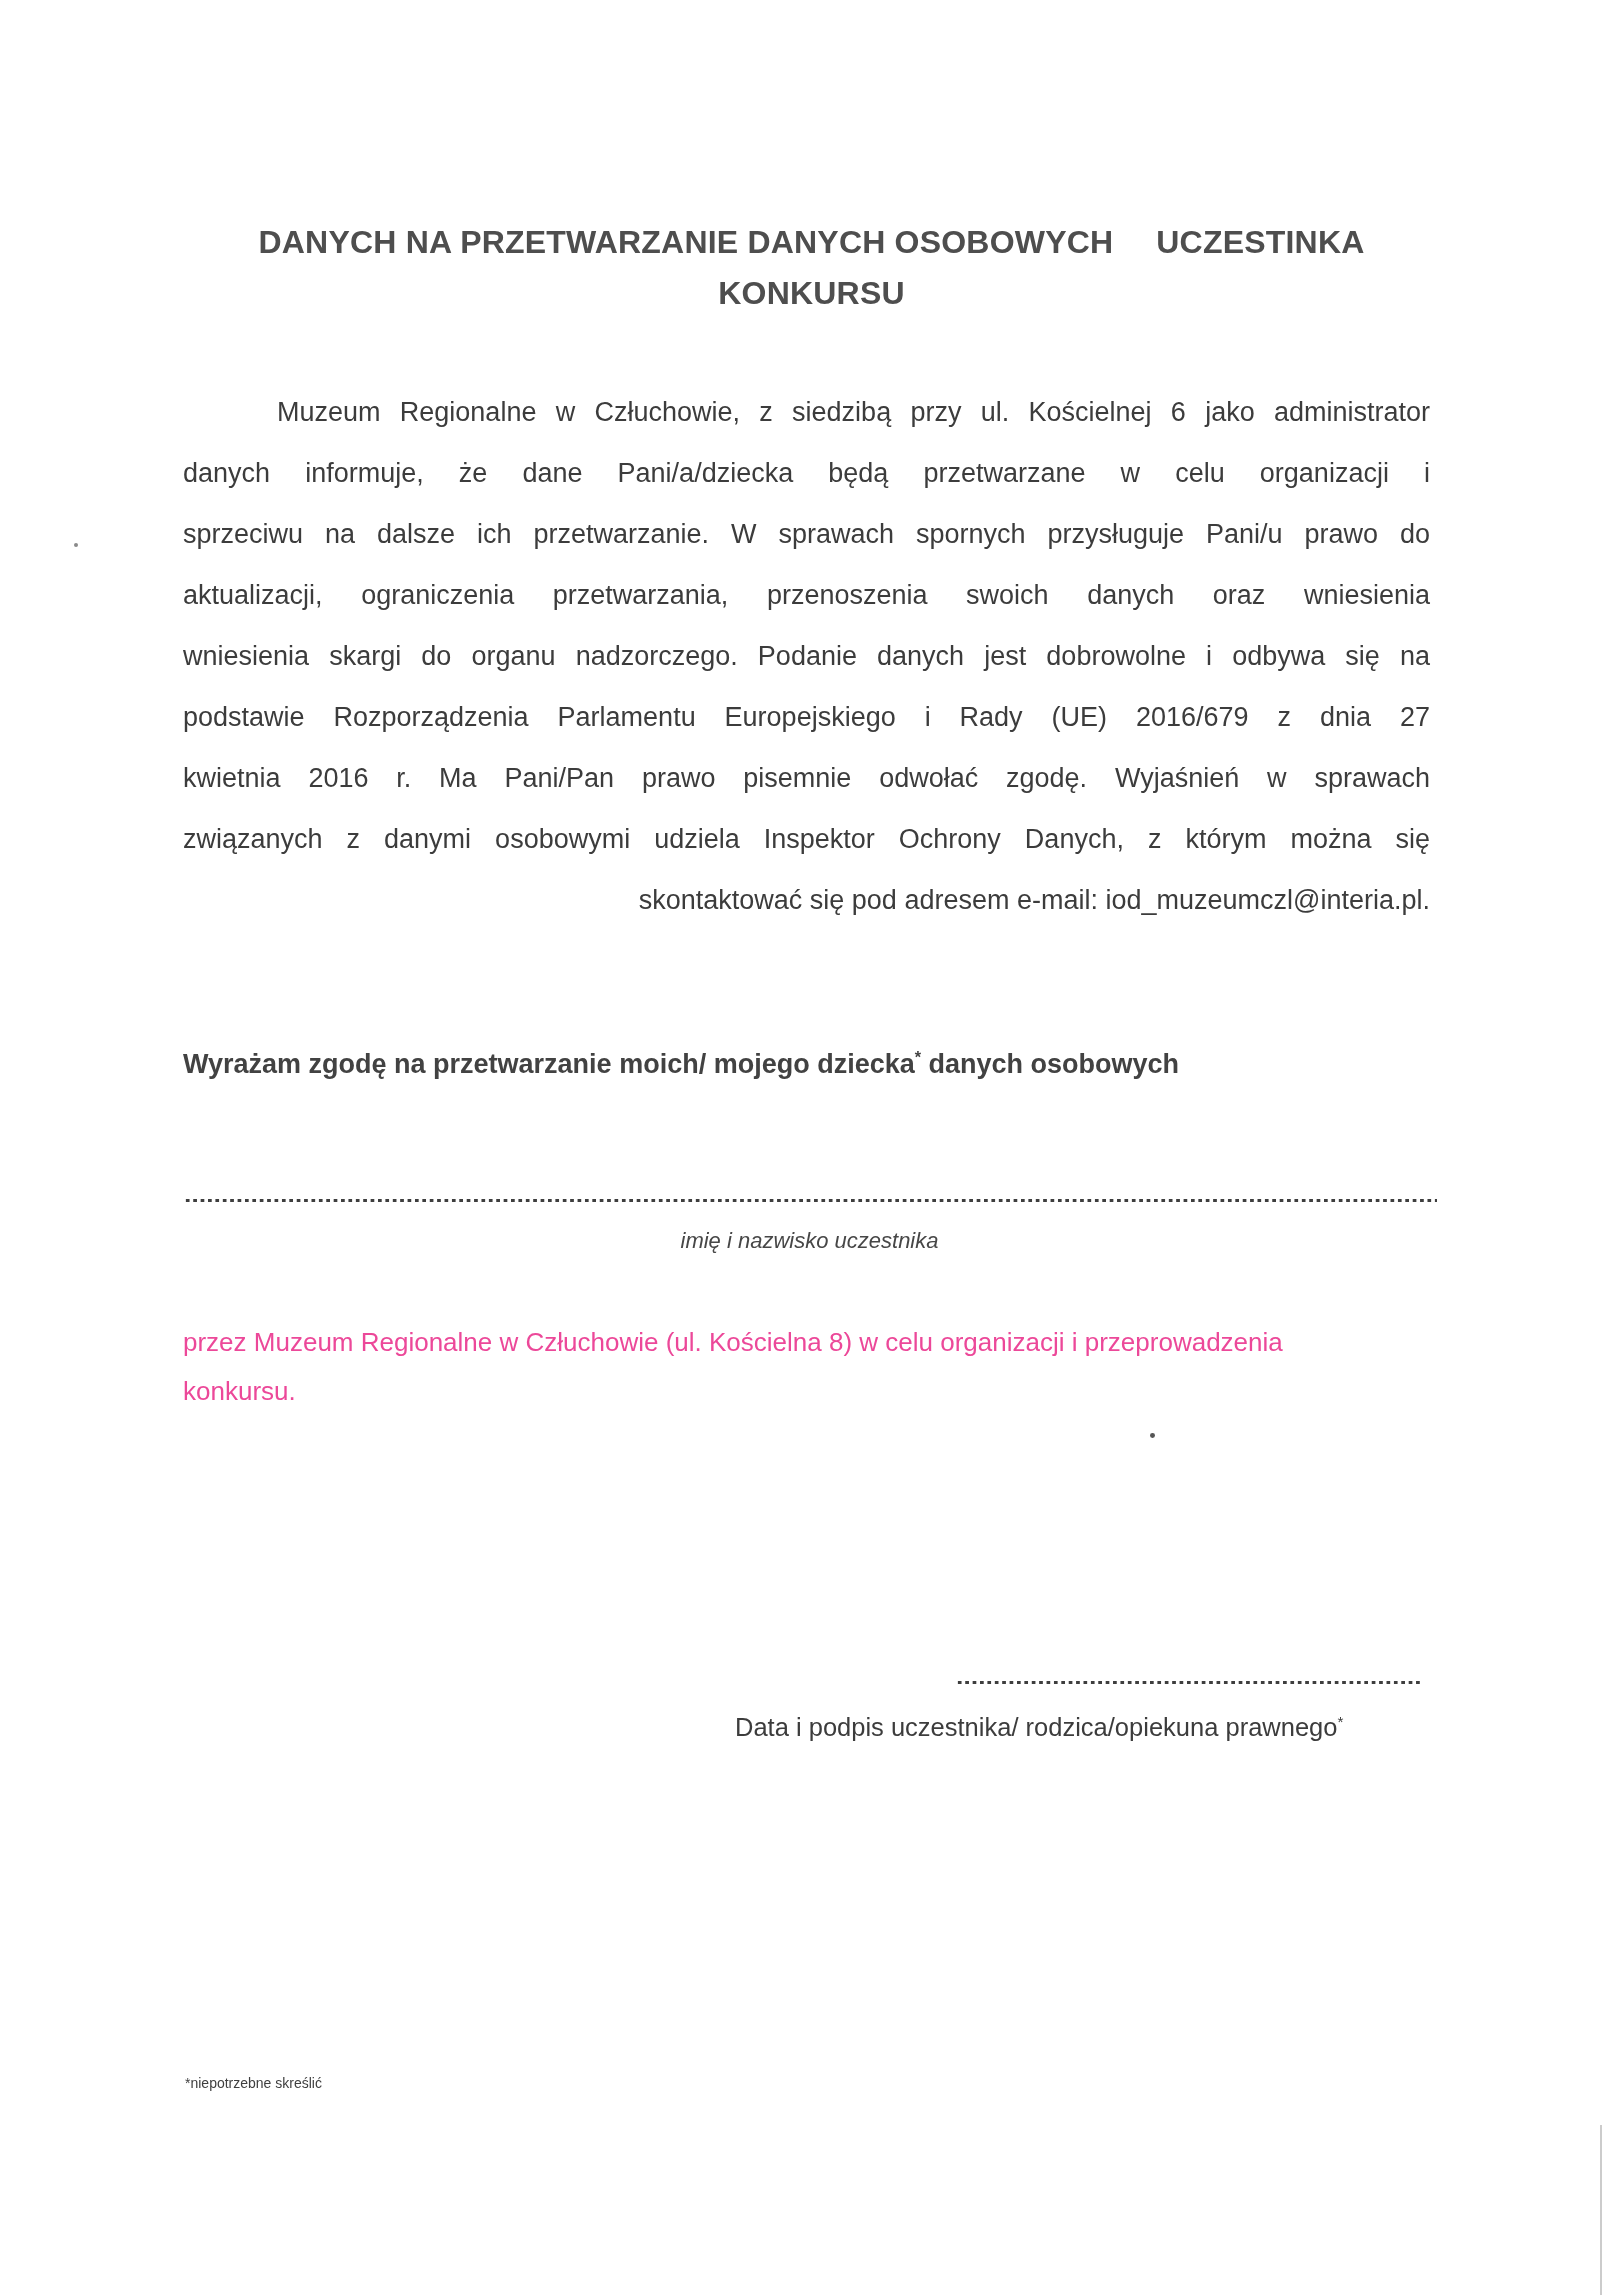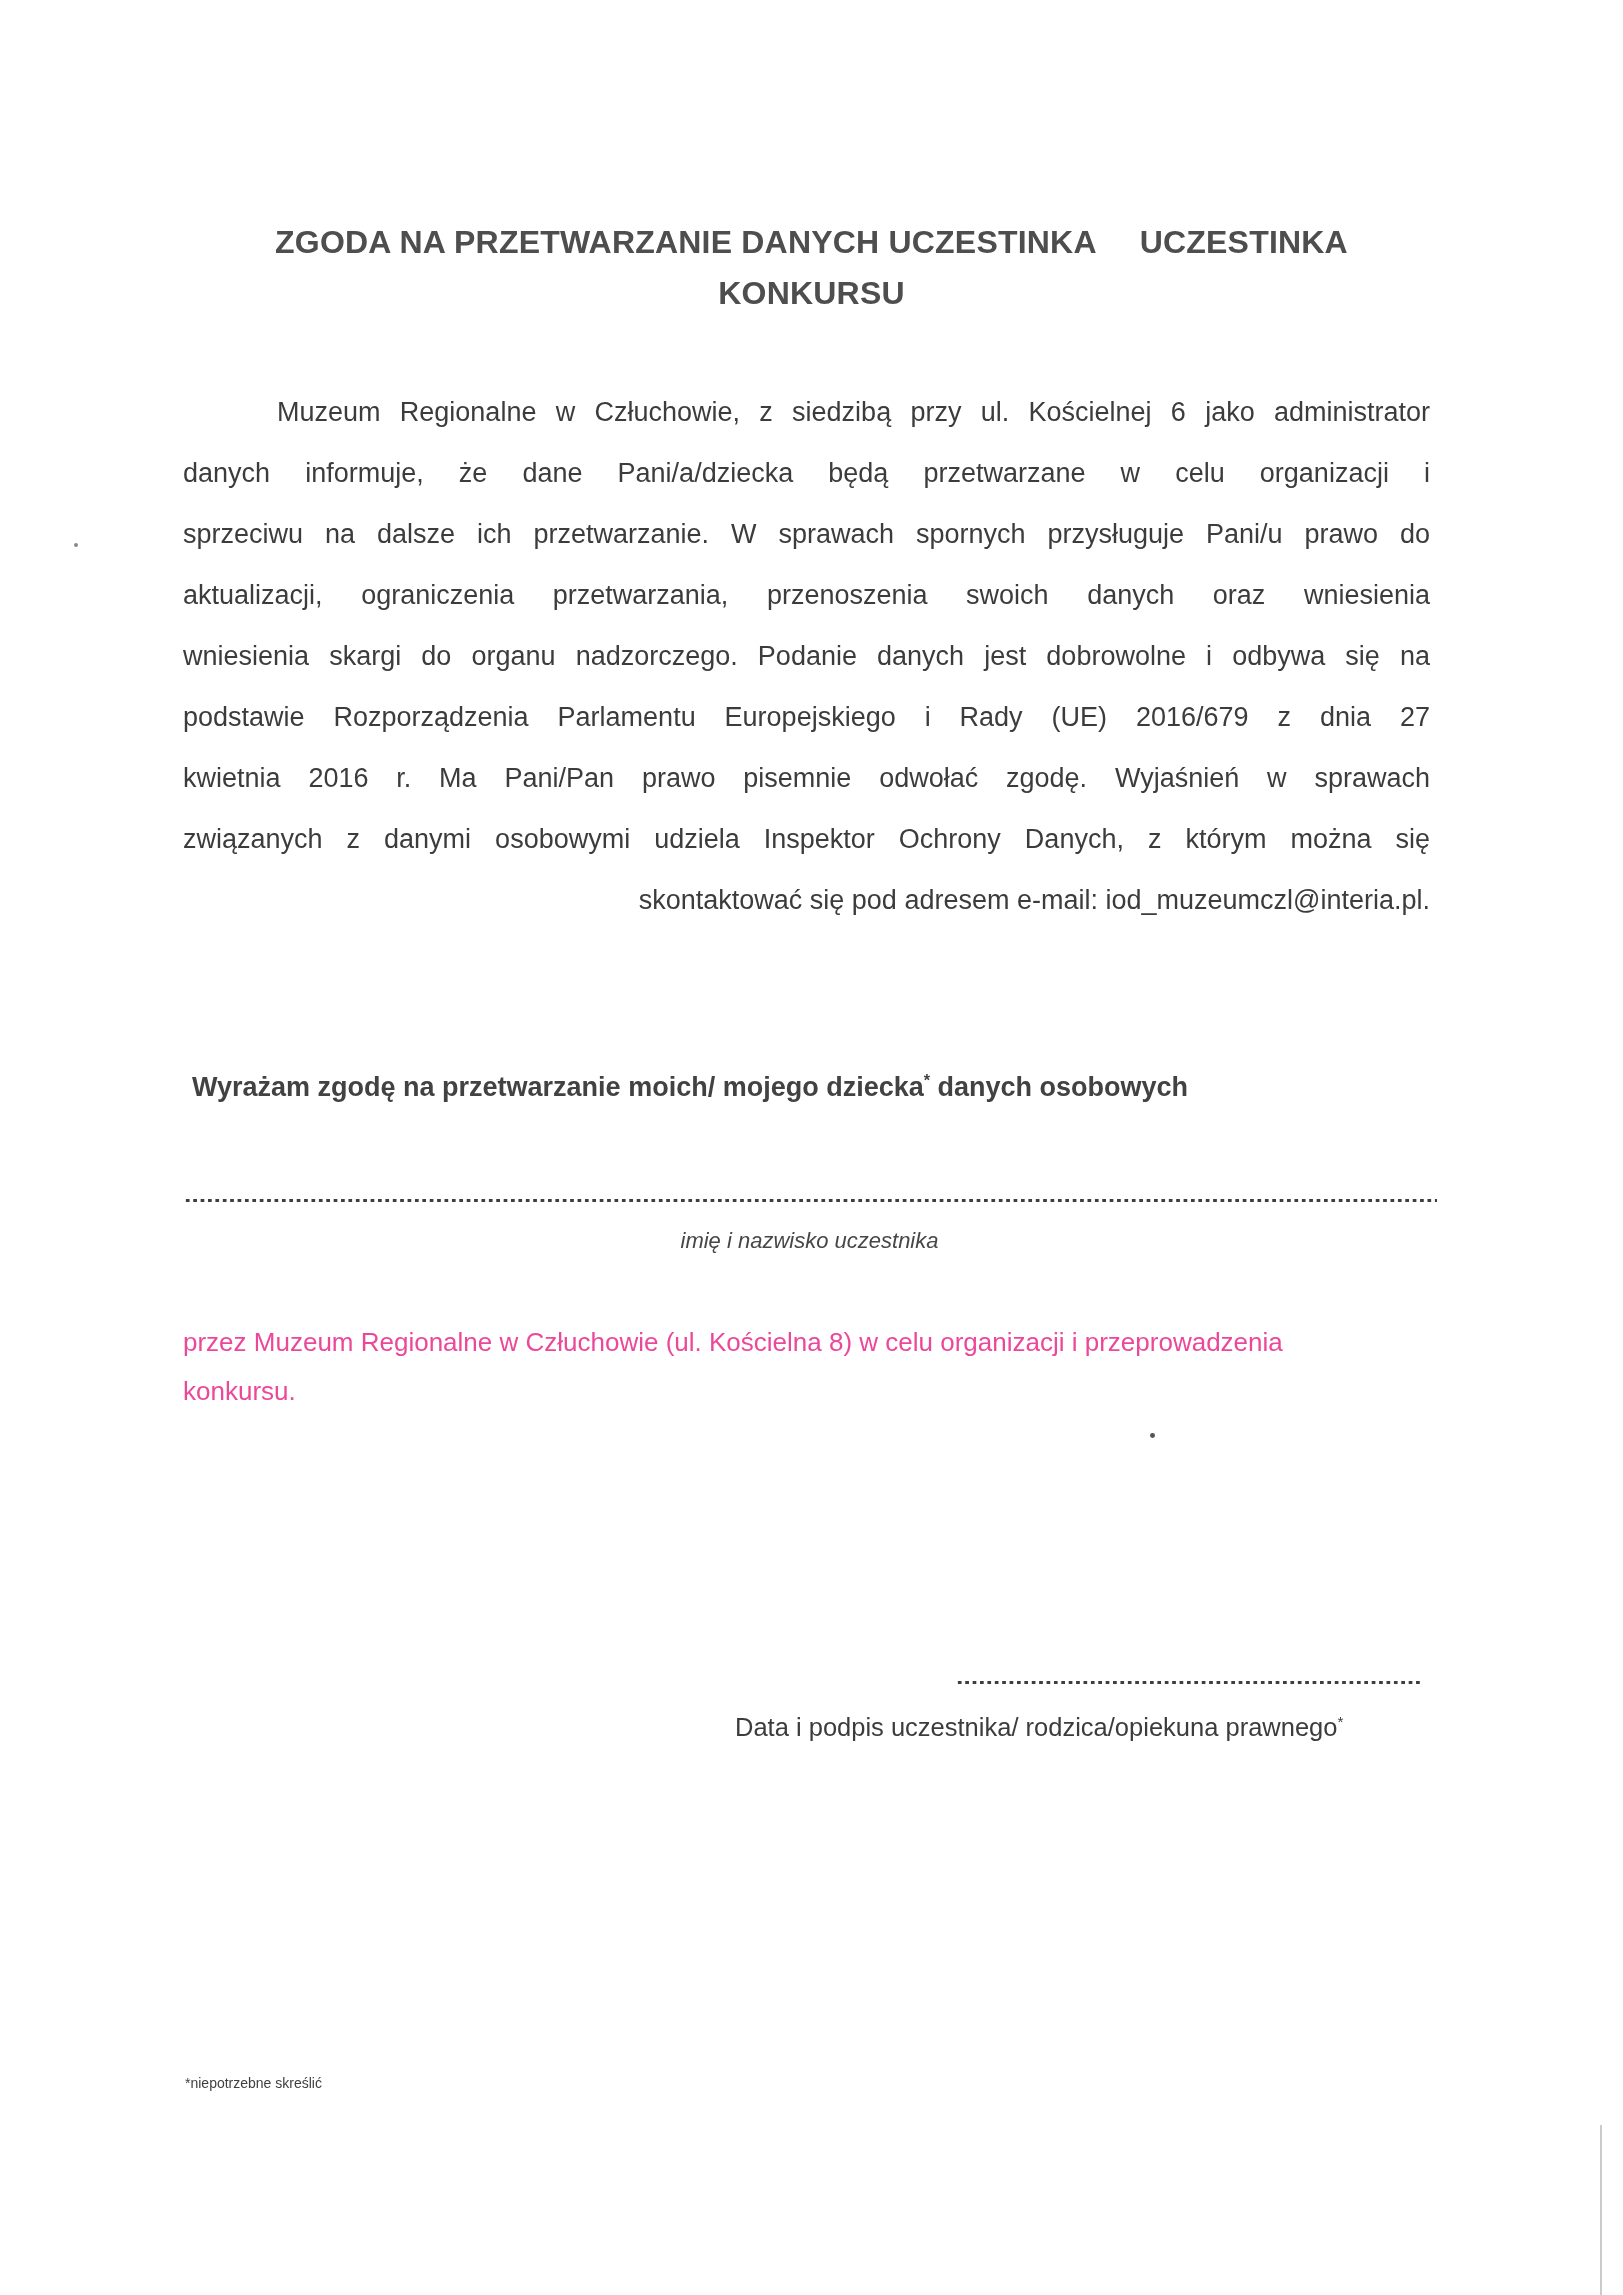--- a/index.html
+++ b/index.html
@@ -59,26 +59,25 @@
   }
   .contest-name {
     font-weight: 700;
     font-style: italic;
   }
 
   
   .consent {
     position: absolute;
     top: 1049px;
-    left: 192px;
+    left: 183px;
     width: 1256px;
     font-size: 27px;
     font-weight: 700;
     color: #424242;
-    margin-top: 23px;
   }
   .consent sup, .sig-caption sup {
     font-size: 60%;
     vertical-align: super;
     line-height: 0;
   }
 
   
   .dotted-line {
     position: absolute;
@@ -168,21 +167,21 @@
     height: 170px;
     background: #cccccc;
   }
 </style>
 </head>
 <body>
 
 <div class="page">
 
   <header class="doc-title">
-    <div><span>ZGODA NA PRZETWARZANIE DANYCH UCZESTINKA</span><span class="title-gap"></span><span>UCZESTINKA</span></div>
+    <div><span>DANYCH NA PRZETWARZANIE DANYCH OSOBOWYCH</span><span class="title-gap"></span><span>UCZESTINKA</span></div>
     <div>KONKURSU</div>
   </header>
 
   <section class="main-para">
     <div class="jline first-indent">Muzeum Regionalne w Człuchowie, z siedzibą przy ul. Kościelnej 6 jako administrator</div>
     <div class="jline">danych informuje, że dane Pani/a/dziecka będą przetwarzane w celu organizacji i</div>
     <div class="jline">sprzeciwu na dalsze ich przetwarzanie. W sprawach spornych przysługuje Pani/u prawo do</div>
     <div class="jline">aktualizacji, ograniczenia przetwarzania, przenoszenia swoich danych oraz wniesienia</div>
     <div class="jline">wniesienia skargi do organu nadzorczego. Podanie danych jest dobrowolne i odbywa się na</div>
     <div class="jline">podstawie Rozporządzenia Parlamentu Europejskiego i Rady (UE) 2016/679 z dnia 27</div>

